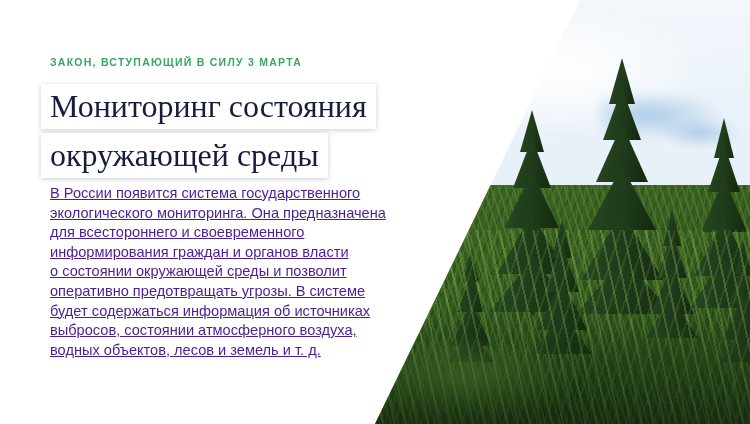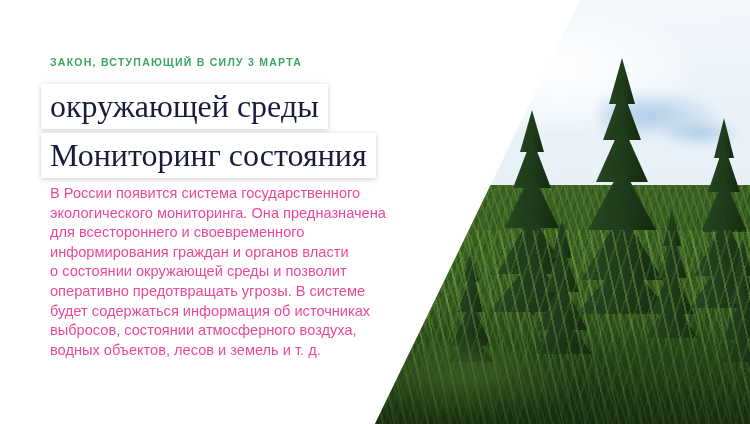--- a/index.html
+++ b/index.html
@@ -140,22 +140,23 @@
     font-size:32px;line-height:1;
     color:#161d3c;
     padding:6px 9px 7px 9px;
     margin-bottom:4px;
     white-space:nowrap;
   }
 
   #body{
     position:absolute;left:50px;top:184px;
     font-size:14.6px;line-height:19.6px;
-    color:#ec4899;
+    color:#4c1d95;
     white-space:pre-line;
+    text-decoration:underline;
   }
 </style>
 </head>
 <body>
 
 <div id="slide">
 
   <div id="photo">
 
     <div class="ph-layer sky"></div>
@@ -232,22 +233,22 @@
     <div class="ph-layer ground-shade"></div>
 
   </div>
   <div id="diag-edge"></div>
 
   <div id="content">
 
     <div id="eyebrow">ЗАКОН, ВСТУПАЮЩИЙ В СИЛУ 3 МАРТА</div>
 
     <div id="title">
+      <span class="tline">Мониторинг состояния</span>
       <span class="tline">окружающей среды</span>
-      <span class="tline">Мониторинг состояния</span>
     </div>
 
     <div id="body">В России появится система государственного
 экологического мониторинга. Она предназначена
 для всестороннего и своевременного
 информирования граждан и органов власти
 о состоянии окружающей среды и позволит
 оперативно предотвращать угрозы. В системе
 будет содержаться информация об источниках
 выбросов, состоянии атмосферного воздуха,

